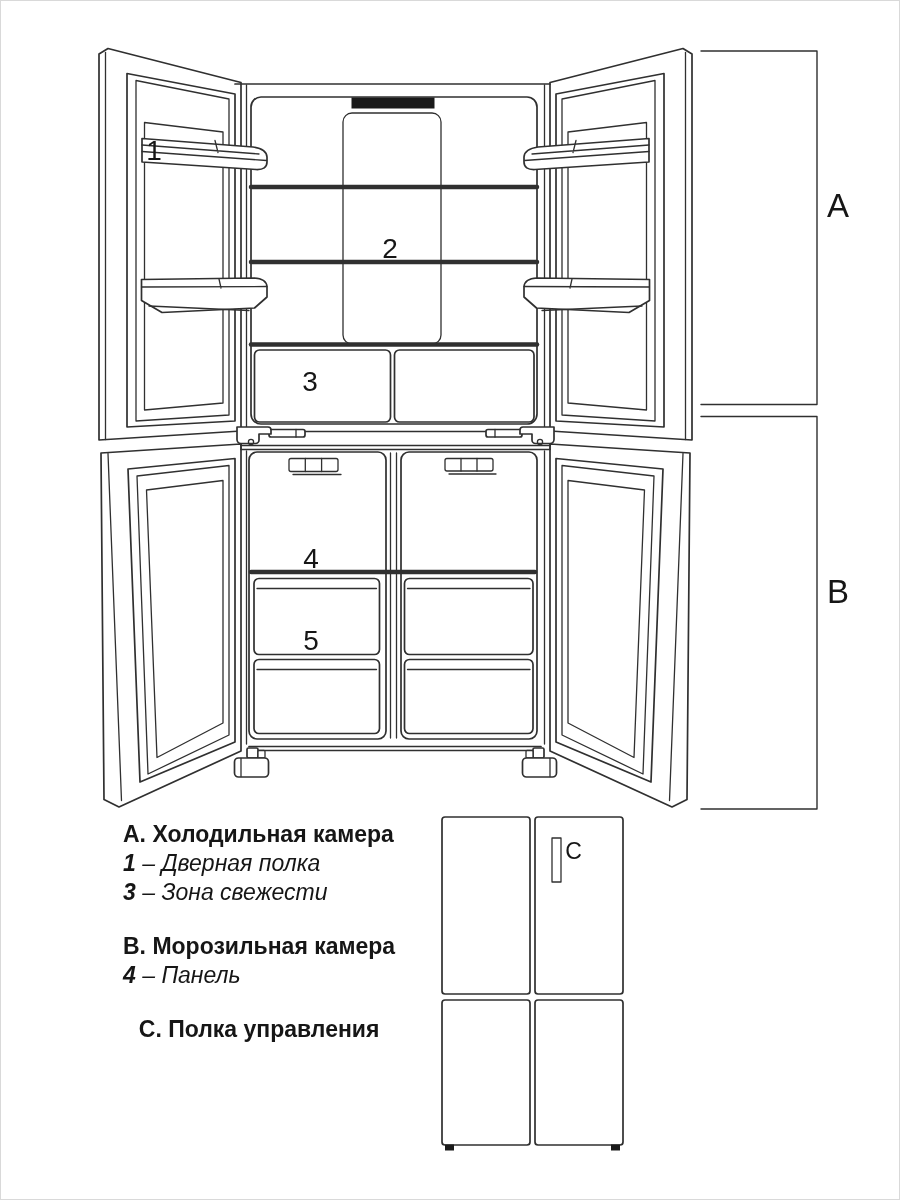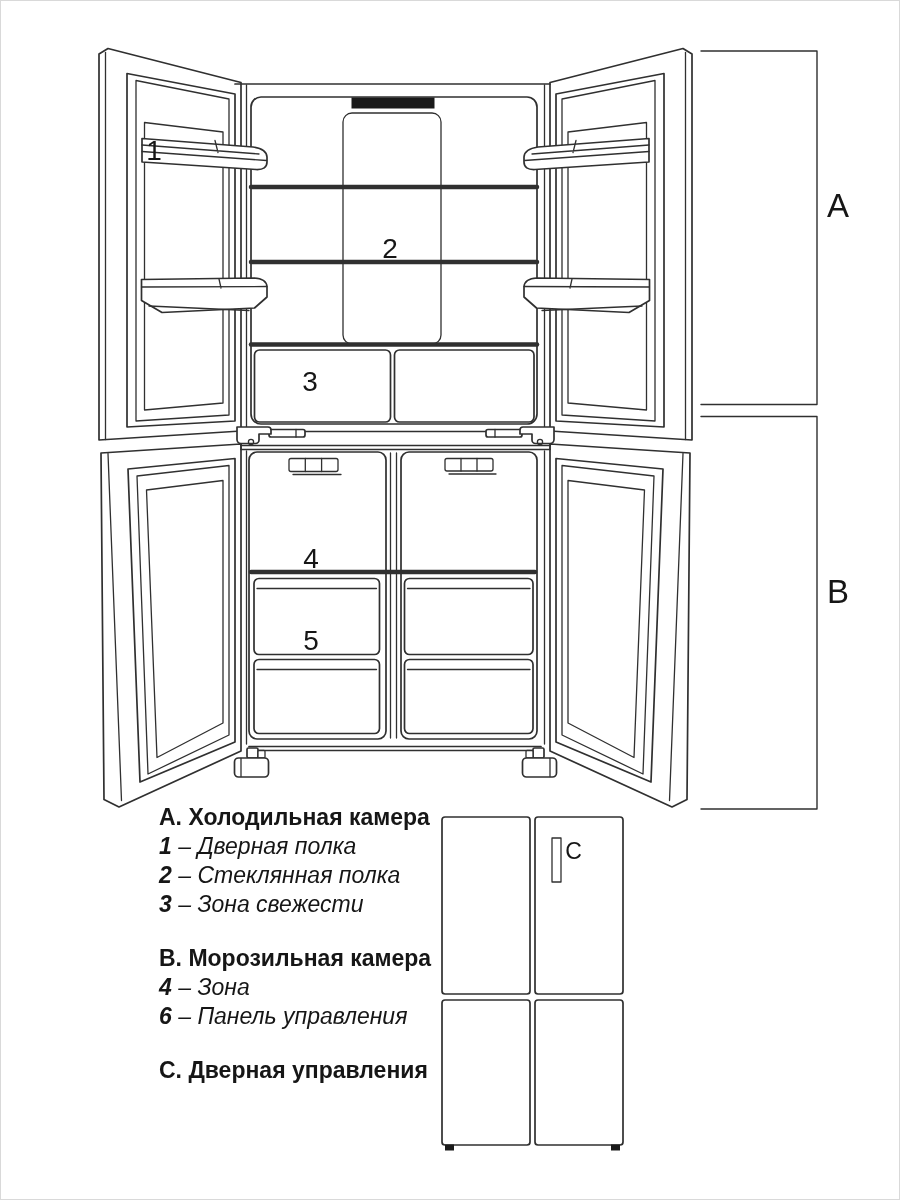--- a/index.html
+++ b/index.html
@@ -11,23 +11,23 @@
   .thin{stroke-width:1.3 !important;}
   .thick{stroke-width:4.5 !important;}
   .dim{stroke-width:1.4 !important;}
   .fillw{fill:#ffffff !important;}
   .filld{fill:#1a1a1a !important;stroke:none !important;}
   text{fill:#161616;stroke:none !important;font-family:"Liberation Sans",sans-serif;}
   .num{font-size:28px;text-anchor:middle;}
   .dimletter{font-size:33px;text-anchor:middle;}
   .cletter{font-size:23px;text-anchor:middle;}
   
-  .legend{position:absolute;left:122px;top:802px;color:#161616;margin-left:36px;}
+  .legend{position:absolute;left:122px;top:819px;color:#161616;}
   .lg-head{font-weight:bold;font-size:23px;line-height:29px;white-space:nowrap;}
-  .lg-gap{margin-top:25px;}
+  .lg-gap{margin-top:25px;text-align:center;}
   .lg-row{font-size:23px;line-height:29px;white-space:nowrap;font-style:italic;}
   .lg-num{font-weight:bold;}
 </style>
 </head>
 <body>
 
 <div class="page">
 
 <svg class="ln" width="900" height="1200" viewBox="0 0 900 1200">
 
@@ -180,21 +180,19 @@
     <rect class="filld" x="444" y="1143.5" width="9" height="6"></rect>
     <rect class="filld" x="610" y="1143.5" width="9" height="6"></rect>
     <text class="cletter" x="572.5" y="858">C</text>
   </g>
 
 </svg>
 
 <div class="legend">
       <div class="lg-head">А. Холодильная камера</div>
       <div class="lg-row"><span class="lg-num">1</span><span> – </span><span>Дверная полка</span></div>
-      <div class="lg-row"><span class="lg-num">2</span><span> – </span><span>Стеклянная полка</span></div>
       <div class="lg-row"><span class="lg-num">3</span><span> – </span><span>Зона свежести</span></div>
       <div class="lg-head lg-gap">В. Морозильная камера</div>
-      <div class="lg-row"><span class="lg-num">4</span><span> – </span><span>Зона</span></div>
-      <div class="lg-row"><span class="lg-num">6</span><span> – </span><span>Панель управления</span></div>
-      <div class="lg-head lg-gap">С. Дверная управления</div>
+      <div class="lg-row"><span class="lg-num">4</span><span> – </span><span>Панель</span></div>
+      <div class="lg-head lg-gap">С. Полка управления</div>
     </div>
 
 </div>
 
 </body></html>

